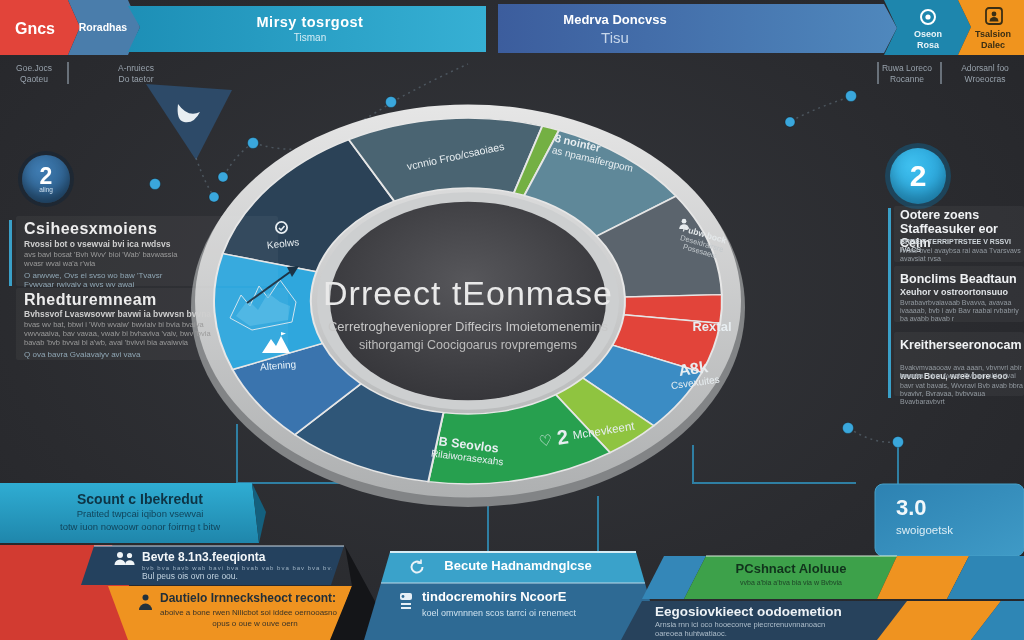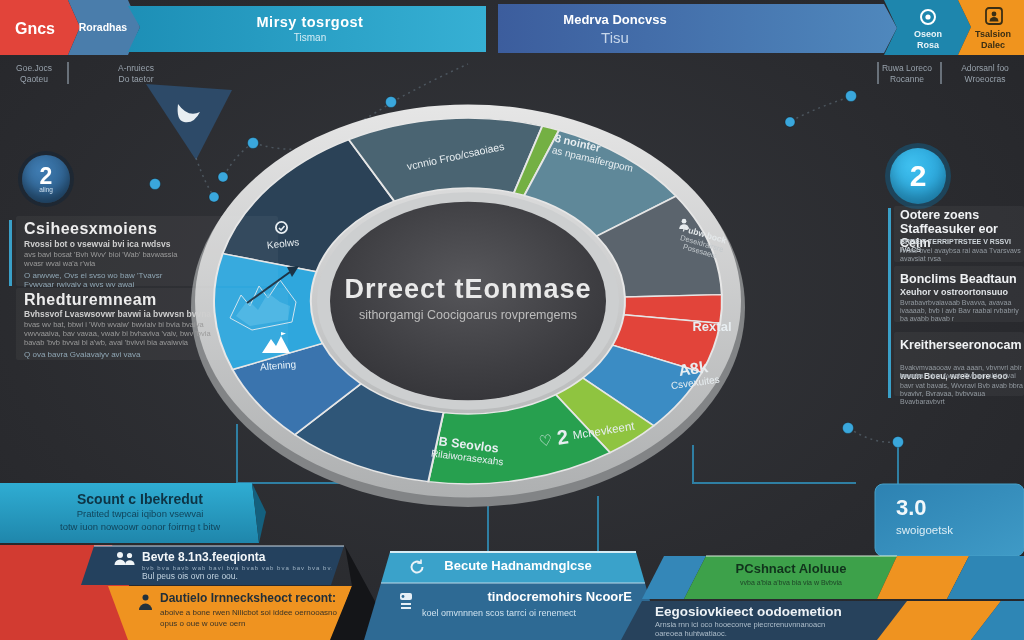--- a/index.html
+++ b/index.html
@@ -214,21 +214,22 @@
 <p class="t" style="left:900px;top:315px;width:124px;font-size:7px;color:#939aa1;">ba avabb bavab r</p>
 
 <p class="t" style="left:900px;top:338px;width:128px;font-size:12.5px;font-weight:bold;color:#f0f2f4;">Kreitherseeronocam</p>
 <p class="t" style="left:900px;top:372px;width:124px;font-size:8.5px;font-weight:bold;color:#dfe3e6;">wvun Boeu, wree bore eoo</p>
 <p class="t" style="left:900px;top:364px;width:124px;font-size:7px;color:#939aa1;">Bvakvmvaaooav ava aaan, vbvnvri abir bvvaaa</p>
 <p class="t" style="left:900px;top:372px;width:124px;font-size:7px;color:#939aa1;">ba a-bar vbvr Avavb Bvbavr abia rivai</p>
 <p class="t" style="left:900px;top:382px;width:124px;font-size:7px;color:#939aa1;">bavr vat bavais, Wvvravi Bvb avab bbra</p>
 <p class="t" style="left:900px;top:390px;width:124px;font-size:7px;color:#939aa1;">bvavivr, Bvravaa, bvbvvaua Bvavbaravbvrt</p>
 
 <div class="t ctr" style="left:298px;top:274px;width:340px;">
-  <div style="font-size:27px;font-weight:bold;color:#e9e9e9;letter-spacing:1px;">Drreect tEonmase</div>
+  <div style="font-size:34px;font-weight:normal;color:#e9e9e9;letter-spacing:1px;">Drreect tEonmase</div>
+  <div style="font-size:13px;color:#c7c7c7;margin-top:7px;">Cerretroghevenioprer Diffecirs Imoietomenemins</div>
   <div style="font-size:12.5px;color:#bdbdbd;margin-top:3px;">sithorgamgi Coocigoarus rovpremgems</div>
 </div>
 
 <p class="t ctr ringlbl" style="left:378px;top:150px;width:155px;font-size:10.5px;transform:rotate(-12deg);">vcnnio Froo/csaoiaes</p>
 <div class="t ringlbl" style="left:552px;top:146px;width:130px;transform:rotate(13deg);">
   <div style="font-size:11px;font-weight:bold;">8 nointer</div>
   <div style="font-size:10px;">as npamaifergpom</div>
 </div>
 <span class="ic" style="position:absolute;left:678px;top:216px;color:#e8edf0;">
   <svg width="12" height="12" viewBox="0 0 12 12" fill="currentColor">
@@ -287,38 +288,38 @@
 <p class="t" style="left:142px;top:572px;width:190px;font-size:8.5px;color:#c2d3e0;">Bul peus ois ovn ore oou.</p>
 
 <span class="ic" style="position:absolute;left:138px;top:594px;color:#23313c;">
   <svg width="15" height="17" viewBox="0 0 15 17" fill="currentColor">
         <circle cx="7.5" cy="3.5" r="3"></circle>
         <path d="M1 16 a6.5 6.5 0 0 1 13 0 z"></path>
       </svg>
 </span>
 <p class="t" style="left:160px;top:592px;width:200px;font-size:12px;font-weight:bold;color:#232f38;">Dautielo Irnnecksheoct recont:</p>
 <p class="t" style="left:160px;top:608px;width:190px;font-size:8px;color:#3a3326;">aboive a bone rwen Nilicbot soi iddee oernooasno</p>
-<p class="t" style="left:160px;top:619px;width:190px;font-size:8px;color:#3a3326;">opus o oue w ouve oern</p>
+<p class="t" style="left:160px;top:619px;width:190px;font-size:8px;color:#3a3326;text-align:center;">opus o oue w ouve oern</p>
 
 <span class="ic" style="position:absolute;left:408px;top:558px;color:#eaf3f8;">
   <svg width="18" height="18" viewBox="0 0 18 18" fill="none" stroke="currentColor" stroke-width="2">
         <path d="M14.5 9 a5.5 5.5 0 1 1 -2 -4.2"></path>
         <path d="M13 1.5 L13 5.2 L9.3 5" stroke-width="1.6"></path>
       </svg>
 </span>
 <p class="t ctr" style="left:408px;top:559px;width:220px;font-size:13px;font-weight:bold;color:#fff;">Becute Hadnamdnglcse</p>
 <span class="ic" style="position:absolute;left:398px;top:591px;color:#e6eff6;">
   <svg width="16" height="20" viewBox="0 0 16 20" fill="currentColor">
         <rect x="2" y="2" width="12" height="7" rx="2"></rect>
         <circle cx="5" cy="5.5" r="1.4" fill="#2e6a94"></circle>
         <rect x="3" y="12" width="10" height="2"></rect>
         <rect x="3" y="16" width="10" height="2"></rect>
       </svg>
 </span>
-<p class="t" style="left:422px;top:590px;width:210px;font-size:13px;font-weight:bold;color:#fff;text-align:right;">tindocremohirs NcoorE</p>
+<p class="t" style="left:422px;top:590px;width:210px;font-size:13px;font-weight:bold;color:#fff;">tindocremohirs NcoorE</p>
 <p class="t" style="left:422px;top:608px;width:220px;font-size:9px;color:#cfe2ee;">koel omvnnnen scos tarrci oi renemect</p>
 
 <p class="t" style="left:896px;top:495px;font-size:22px;font-weight:bold;color:#f2f8fb;">3.0</p>
 <p class="t" style="left:896px;top:524px;font-size:11.5px;color:#dcedf5;">swoigoetsk</p>
 <p class="t ctr" style="left:706px;top:562px;width:170px;font-size:13px;font-weight:bold;color:#11331c;">PCshnact Aloluue</p>
 <p class="t ctr" style="left:706px;top:579px;width:170px;font-size:7px;color:#1d4427;">vvba a'bia a'bva bia via w Bvbvia</p>
 <p class="t" style="left:655px;top:604px;width:300px;font-size:13.5px;font-weight:bold;color:#edf2f6;">Eegosiovkieect oodoemetion</p>
 <p class="t" style="left:655px;top:621px;width:290px;font-size:7.5px;color:#aebecb;">Arnsia rnn ici oco hooeconve piecrcrenuvnnanoacn</p>
 <p class="t" style="left:655px;top:630px;width:290px;font-size:7.5px;color:#aebecb;">oareoea huhtwatiaoc.</p>
 

